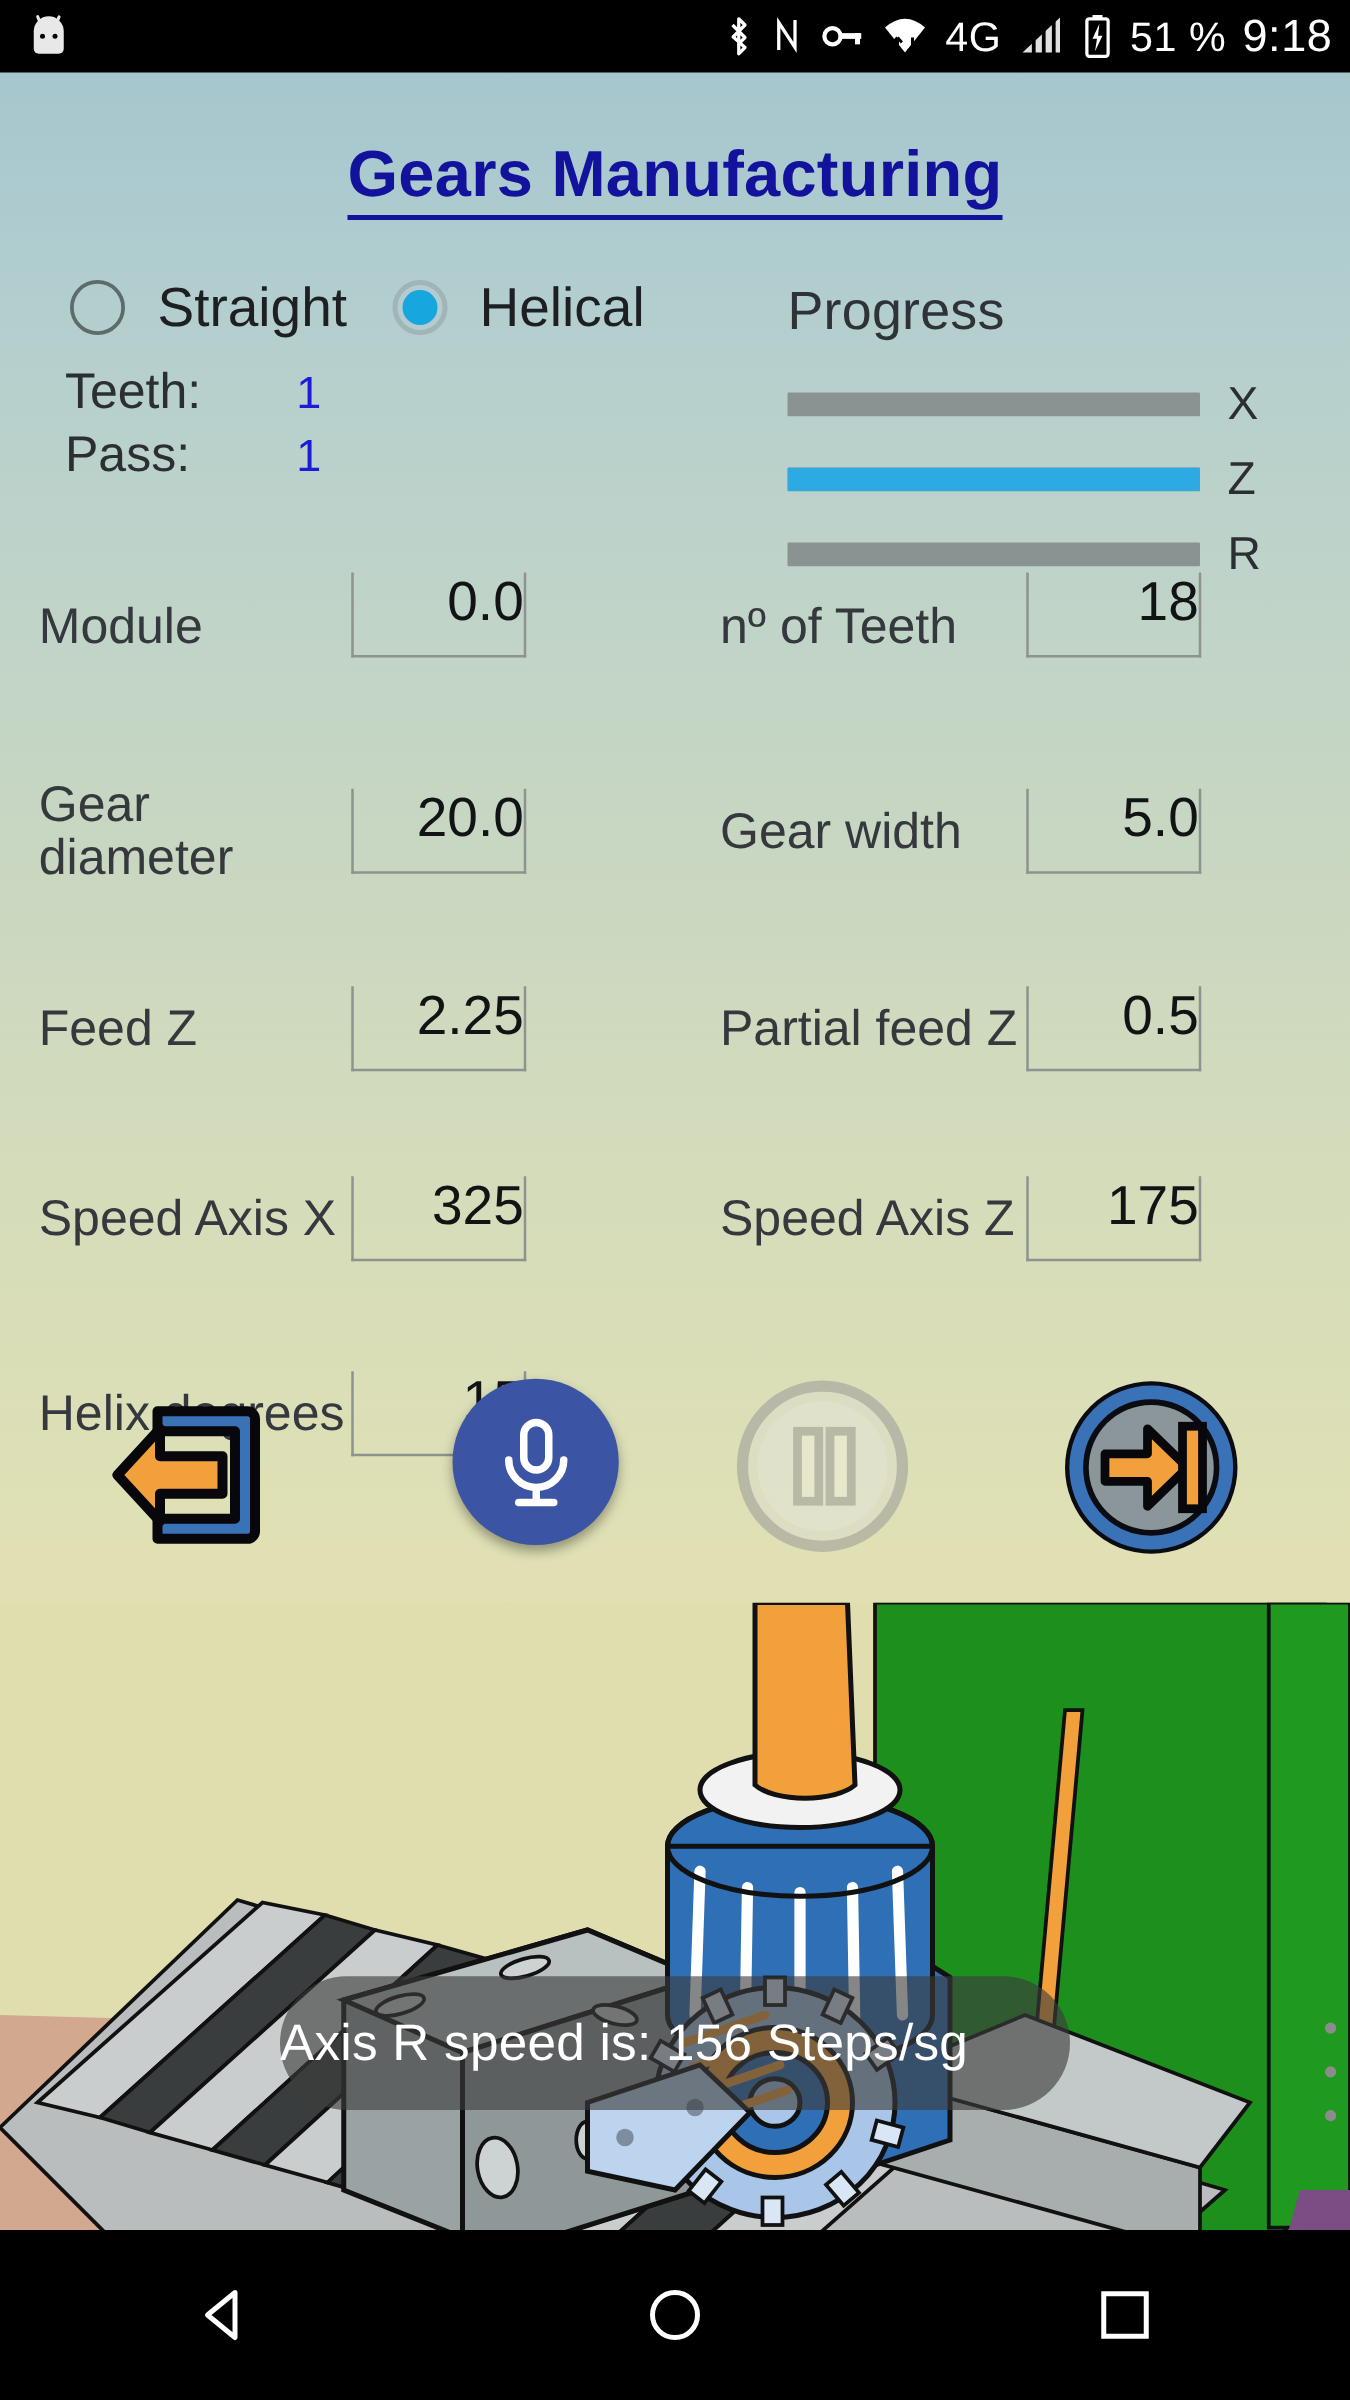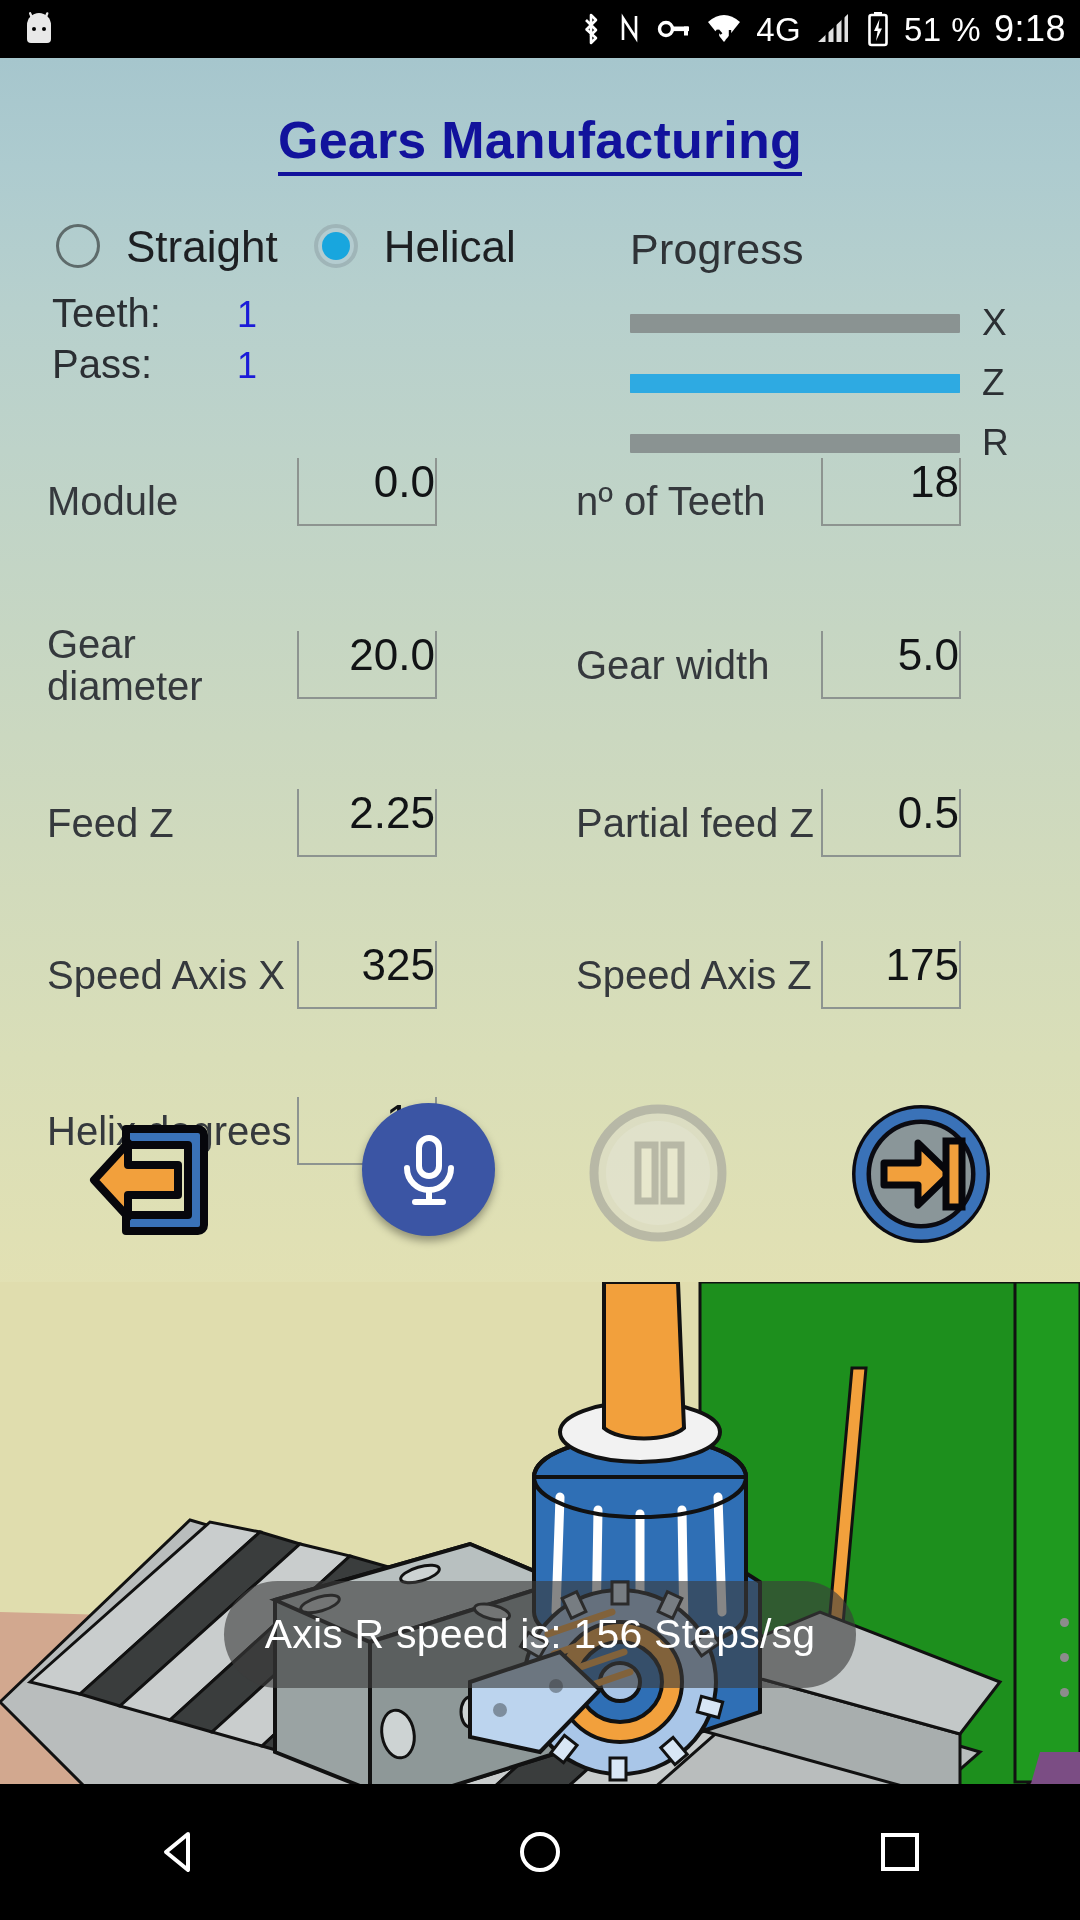--- a/index.html
+++ b/index.html
@@ -78,21 +78,21 @@
   .pbar {
     position: relative; width: 330px; height: 19px;
     background: #8a9392; border-radius: 1px; overflow: hidden;
   }
   .pbar .fill { position: absolute; left: 0; top: 0; height: 100%; background: #2eaae2; }
   .pbar-label { font-size: 37px; color: #2b2f33; width: 34px; }
 
   
   .form { position: absolute; top: 400px; left: 0; width: 1080px; }
   .frow { display: flex; width: 1080px; }
-  .fcell { display: flex; align-items: center; width: 540px; padding-left: 47px; }
+  .fcell { display: flex; align-items: center; width: 540px; padding-left: 31px; }
   .fcell.right { padding-left: 36px; }
   .flabel {
     font-size: 40px; color: #35393d; line-height: 1.06;
     width: 250px; flex: 0 0 250px;
   }
   .fcell.right .flabel { width: 245px; flex: 0 0 245px; }
   .finput {
     position: relative; width: 140px; height: 68px;
     border-bottom: 2px solid #8d9490;
     border-left: 2px solid #8d9490; border-right: 2px solid #8d9490;
@@ -136,21 +136,21 @@
     position: absolute; right: 8px; top: 1560px; width: 16px;
     display: flex; flex-direction: column; gap: 26px; align-items: center;
   }
   .scroll-dots i { width: 9px; height: 9px; border-radius: 50%; background: #8c8c8c; display: block; }
 
   
   .toast {
     position: absolute; left: 224px; top: 1523px;
     width: 632px; height: 107px; border-radius: 54px;
     background: rgba(60,60,60,.62);
-    display: flex; align-items: center; justify-content: center;
+    display: flex; align-items: center; 
   }
   .toast span { color: #fff; font-size: 41px; letter-spacing: .2px; }
 
   
   .navbar {
     position: absolute; bottom: 0; left: 0; width: 1080px; height: 136px;
     background: #000; display: flex; align-items: center; justify-content: space-around;
   }
   .nav-btn { width: 140px; height: 136px; display: flex; align-items: center; justify-content: center; }
 </style>

